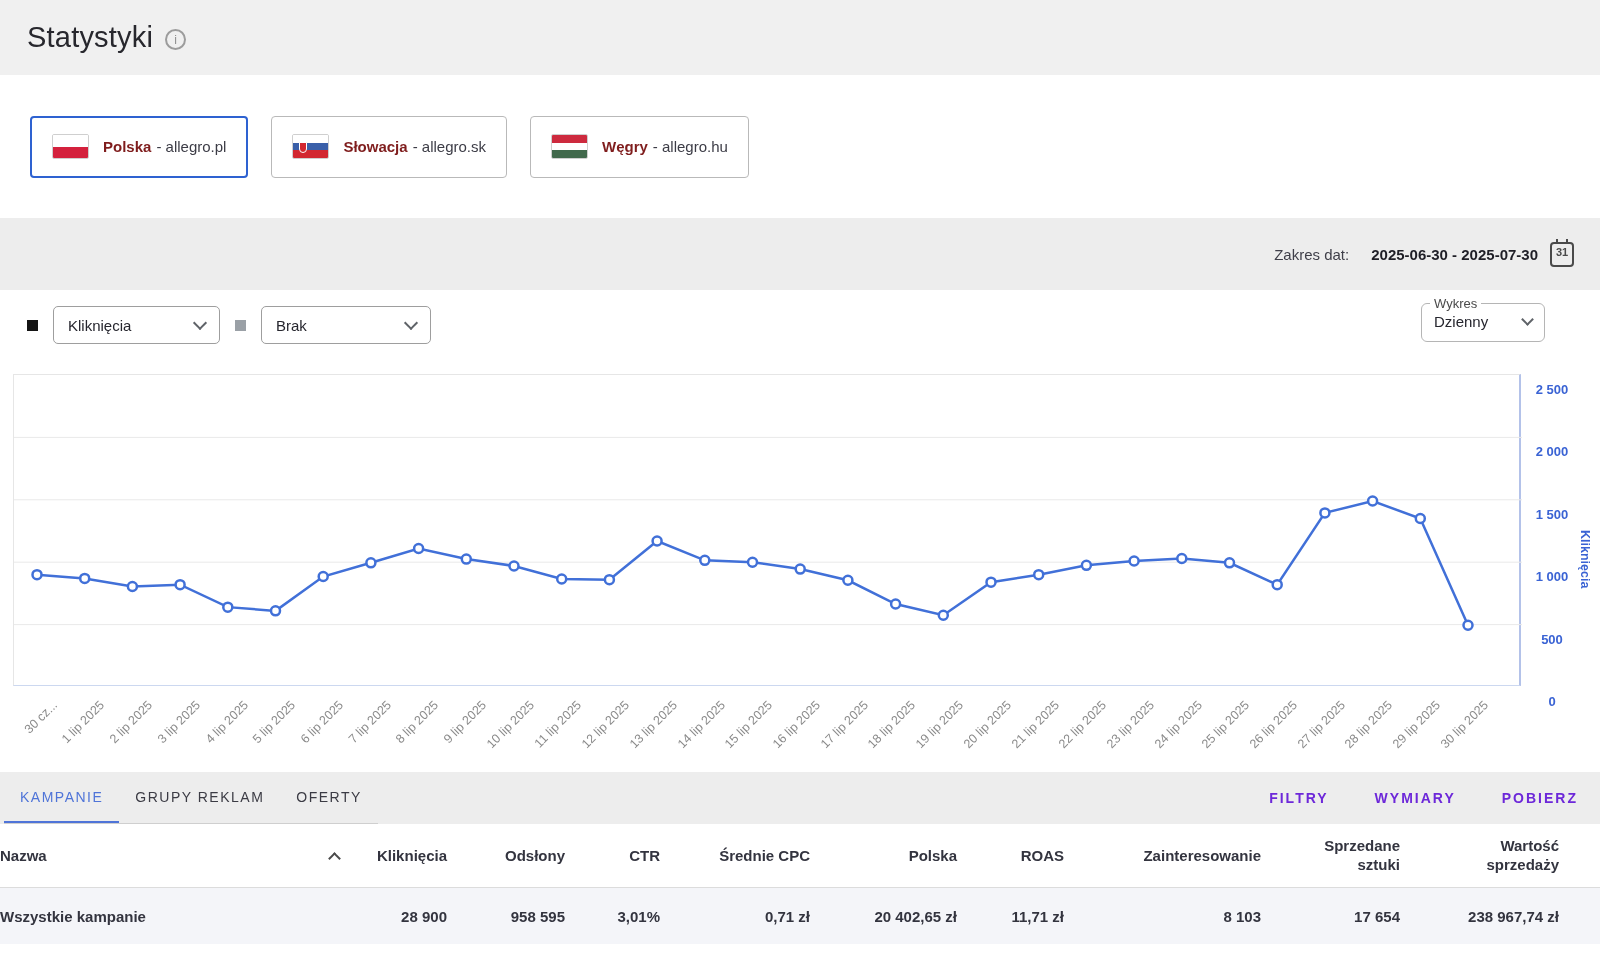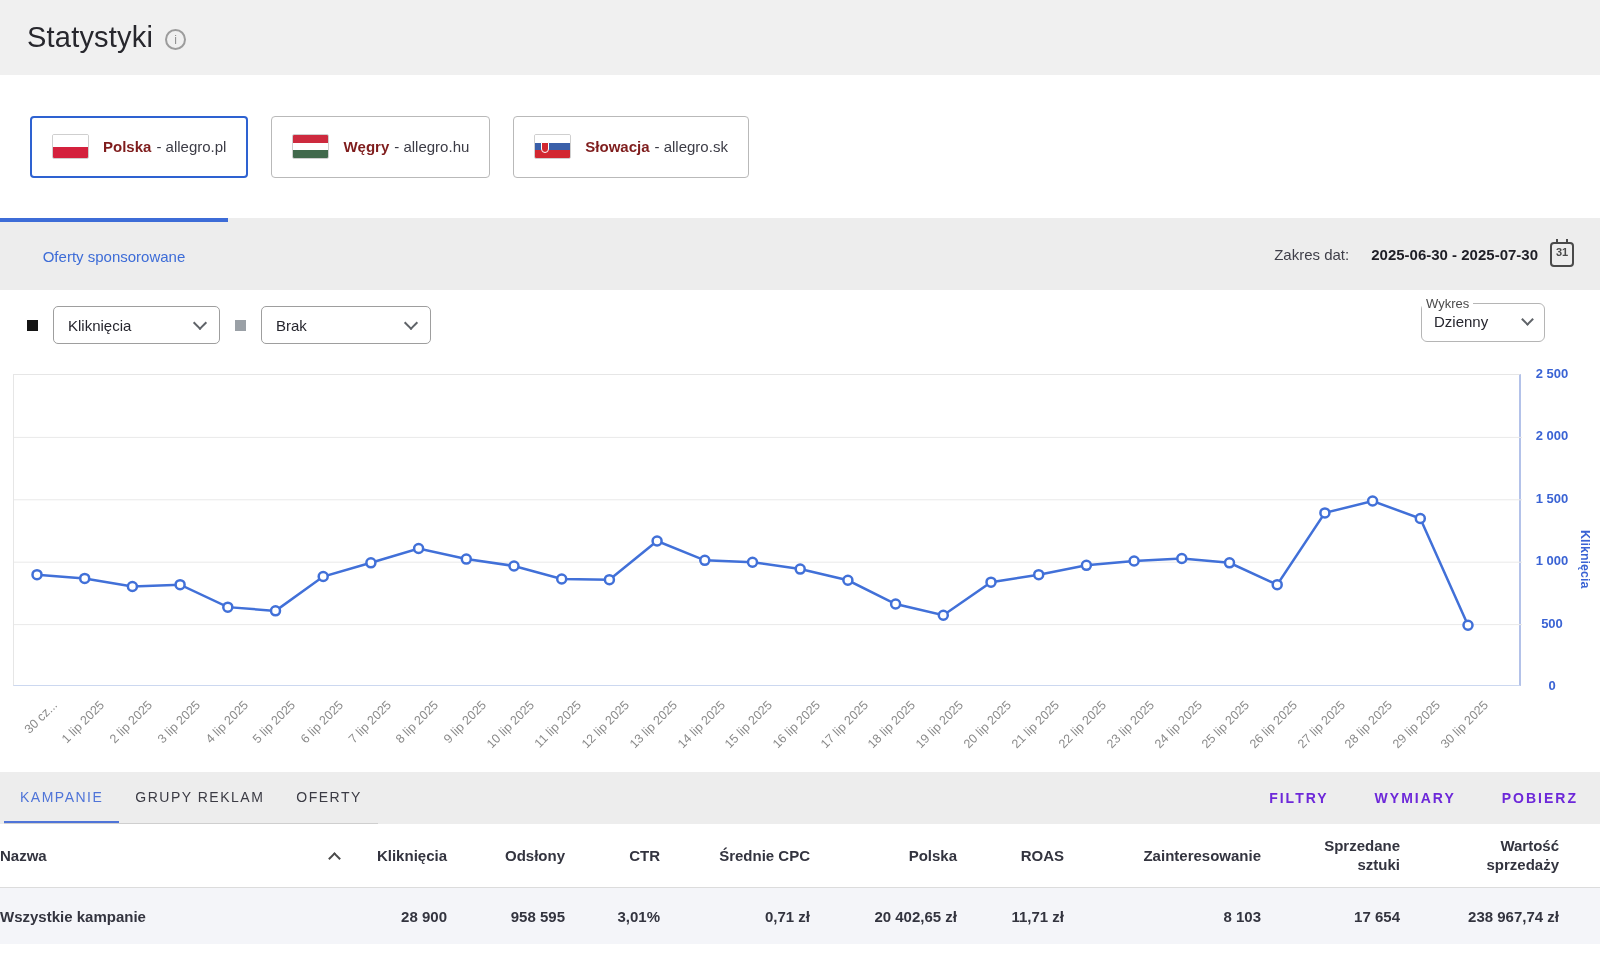--- a/index.html
+++ b/index.html
@@ -45,31 +45,31 @@
   .controls-row { position:relative; height:70px; background:#fff; display:flex; align-items:center; padding-left:27px; gap:15px; }
   .legend-sq { width:11px; height:11px; flex:none; }
   .sq-black { background:#141414; } .sq-gray { background:#9aa0a6; }
   .select-box { height:38px; border:1px solid #9e9e9e; border-radius:5px; background:#fff;
     display:flex; align-items:center; padding:0 14px; font-size:15px; color:#26262e; cursor:pointer; }
   .select-box .chev { width:10px; height:10px; border-right:2px solid #5f6368; border-bottom:2px solid #5f6368;
     transform:rotate(45deg); margin-left:auto; margin-top:-4px; }
   .sel-1 { width:167px; } .sel-2 { width:170px; }
   .wykres-field { position:absolute; right:55px; top:6px; width:124px; height:46px;
     border:1px solid #b5b5b5; border-radius:6px; }
-  .wykres-field legend { font-size:13px; color:#4a4a4a; padding:0 4px; }
+  .wykres-field legend { font-size:13px; color:#4a4a4a; margin-left:8px; padding:0 4px; }
   .wykres-inner { display:flex; align-items:center; padding:2px 12px 0 12px; font-size:15px; color:#26262e; cursor:pointer; }
   .wykres-inner .chev { width:9px; height:9px; border-right:2px solid #5f6368; border-bottom:2px solid #5f6368;
     transform:rotate(45deg); margin-left:auto; margin-top:-4px; }
   
   .chart-section { position:relative; height:412px; background:#fff; }
   #plot-area { position:absolute; left:13px; top:14px; width:1508px; height:312px;
     border-top:1px solid #e6e6e6; border-left:1px solid #e6e6e6;
     border-bottom:1px solid #ccd8f0; border-right:2px solid #b3c2e9; }
   .y-tick { position:absolute; left:1529px; width:46px; text-align:center;
-    font-size:13px; font-weight:bold; color:#3a63d4; }
+    font-size:13px; font-weight:bold; color:#3a63d4;margin-top:16px; }
   .y-axis-title { position:absolute; left:1578px; top:170px; writing-mode:vertical-rl;
     font-size:12.5px; font-weight:bold; color:#3a63d4; }
   .x-label { position:absolute; white-space:nowrap; font-size:12.5px; color:#8b8b8b;
     transform:rotate(-45deg); transform-origin:100% 0; }
   
   .bottom-strip { height:52px; background:#ededed; display:flex; align-items:stretch; padding:0 22px 0 4px; }
   .bt-group { display:flex; border-bottom:1px solid #cfcfcf; height:100%; }
   .bt-tab { display:flex; align-items:center; padding:0 16px; font-size:14px; letter-spacing:1.5px;
     color:#3b3b44; cursor:pointer; border-bottom:2px solid transparent; }
   .bt-tab.active { color:#4f74d8; border-bottom:2px solid #4f74d8; }
@@ -100,43 +100,42 @@
     <div class="flag">
       <div class="fs h50 c-white"></div>
         <div class="fs h50 c-red"></div>
     </div>
     <span>
       <span class="mk-name">Polska</span><span class="mk-domain">- allegro.pl</span>
     </span>
   </div>
   <div class="mk-btn">
     <div class="flag">
-      <div class="fs h33 c-hred"></div>
-        <div class="fs h33 c-white"></div>
-        <div class="fs h33 c-hgreen"></div>
-    </div>
-    <span>
-      <span class="mk-name">Węgry</span><span class="mk-domain">- allegro.hu</span>
-    </span>
-  </div>
-  <div class="mk-btn">
-    <div class="flag">
       <div class="fs h33 c-white"></div>
         <div class="fs h33 c-skblue"></div>
         <div class="fs h33 c-skred"></div>
       <div class="sk-shield"></div>
     </div>
     <span>
       <span class="mk-name">Słowacja</span><span class="mk-domain">- allegro.sk</span>
     </span>
   </div>
+  <div class="mk-btn">
+    <div class="flag">
+      <div class="fs h33 c-hred"></div>
+        <div class="fs h33 c-white"></div>
+        <div class="fs h33 c-hgreen"></div>
+    </div>
+    <span>
+      <span class="mk-name">Węgry</span><span class="mk-domain">- allegro.hu</span>
+    </span>
+  </div>
 </div>
 
 <div class="tab-strip">
-  <div class="main-tab active">Oferty sponsorowane</div>
   <div class="date-range">
     <span>Zakres dat:</span>
     <b>2025-06-30 - 2025-07-30</b>
     <span class="cal">
       <span class="leg l"></span>
         <span class="leg r"></span>
       <span class="num">31</span>
     </span>
   </div>
 </div>

